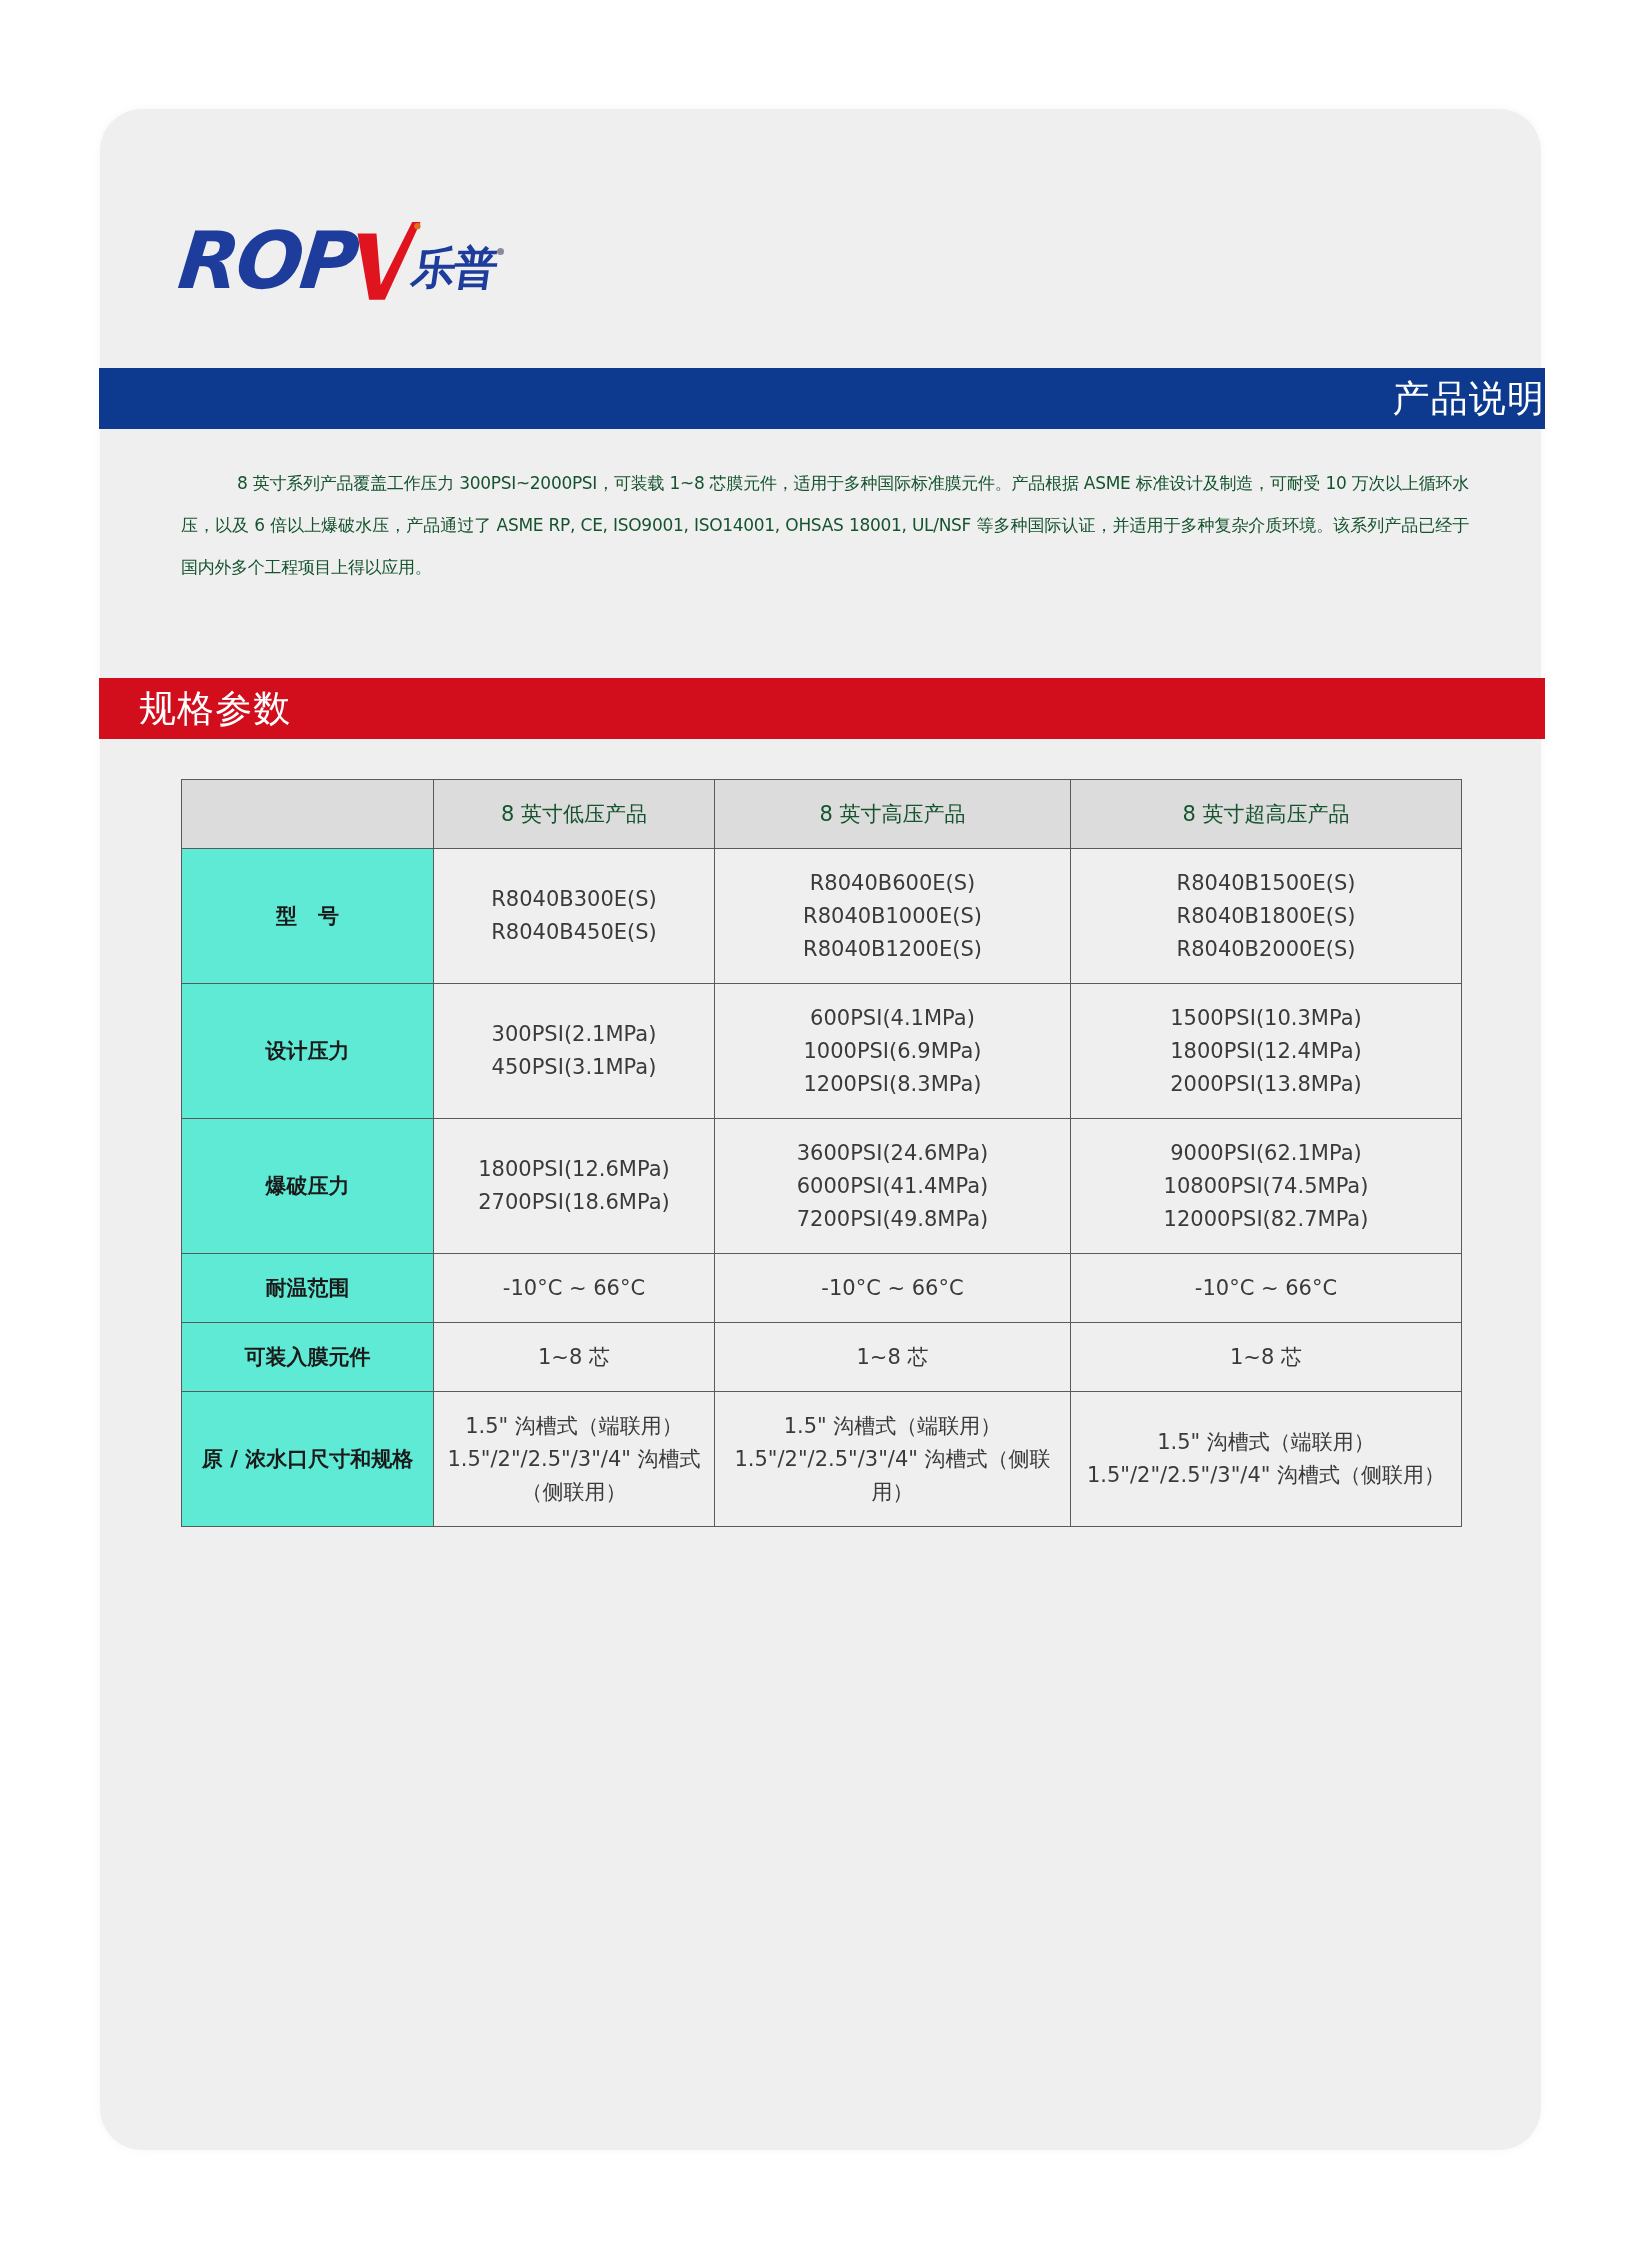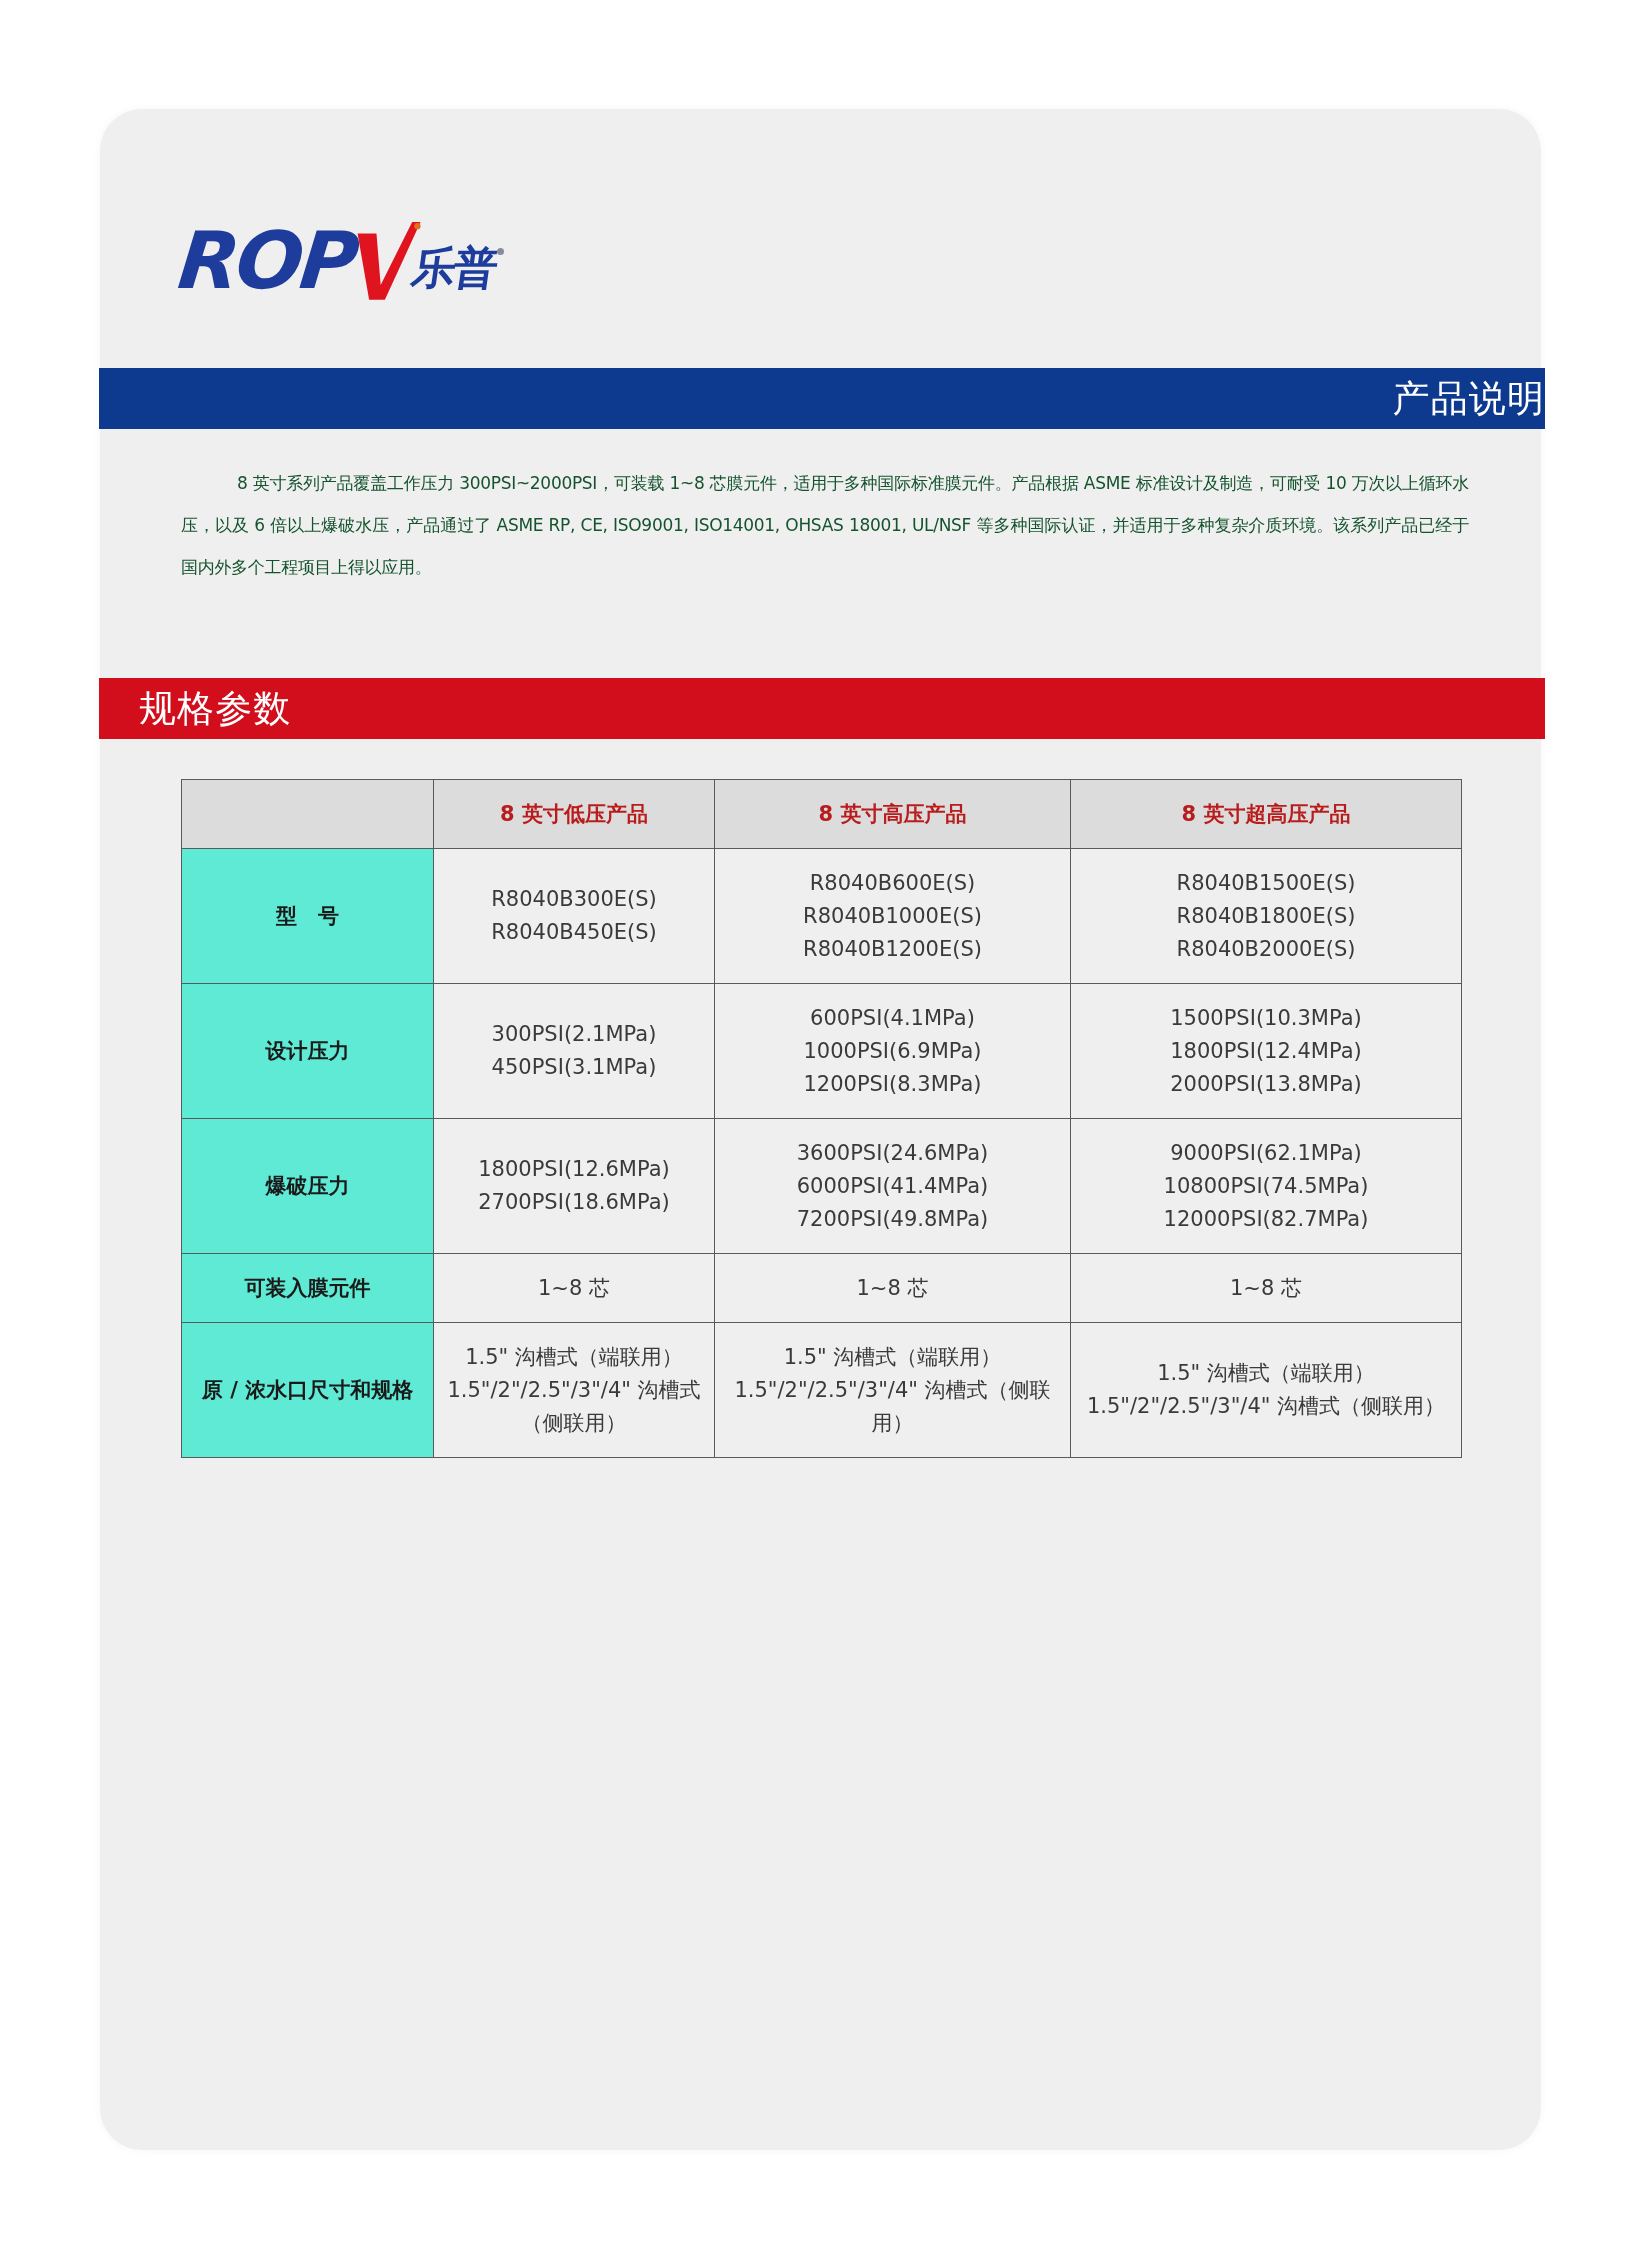--- a/index.html
+++ b/index.html
@@ -92,23 +92,23 @@
     table-layout: fixed;
   }
   table.spec td, table.spec th {
     border: 1.6px solid #5a5a5a;
     text-align: center;
     vertical-align: middle;
     padding: 0 3.2px;
   }
   table.spec th {
     background: #dcdcdc;
-    font-weight: bold;
+    font-weight: normal;
     font-size: 21px;
-    color: #b91c1c;
+    color: #14532d;
     height: 68px;
   }
   table.spec td.rowhead {
     background: #5eead4;
     font-weight: bold;
     font-size: 21px;
     color: #1a1a1a;
   }
   table.spec td.cell {
     background: #efefef;
@@ -209,20 +209,32 @@
           <span class="cell-line">6000PSI(41.4MPa)</span>
           <span class="cell-line">7200PSI(49.8MPa)</span>
         </td>
         <td class="cell">
           <span class="cell-line">9000PSI(62.1MPa)</span>
           <span class="cell-line">10800PSI(74.5MPa)</span>
           <span class="cell-line">12000PSI(82.7MPa)</span>
         </td>
       </tr>
       <tr class="r-short">
+        <td class="rowhead">耐温范围</td>
+        <td class="cell">
+          <span class="cell-line">-10°C ~ 66°C</span>
+        </td>
+        <td class="cell">
+          <span class="cell-line">-10°C ~ 66°C</span>
+        </td>
+        <td class="cell">
+          <span class="cell-line">-10°C ~ 66°C</span>
+        </td>
+      </tr>
+      <tr class="r-short">
         <td class="rowhead">可装入膜元件</td>
         <td class="cell">
           <span class="cell-line">1~8 芯</span>
         </td>
         <td class="cell">
           <span class="cell-line">1~8 芯</span>
         </td>
         <td class="cell">
           <span class="cell-line">1~8 芯</span>
         </td>

